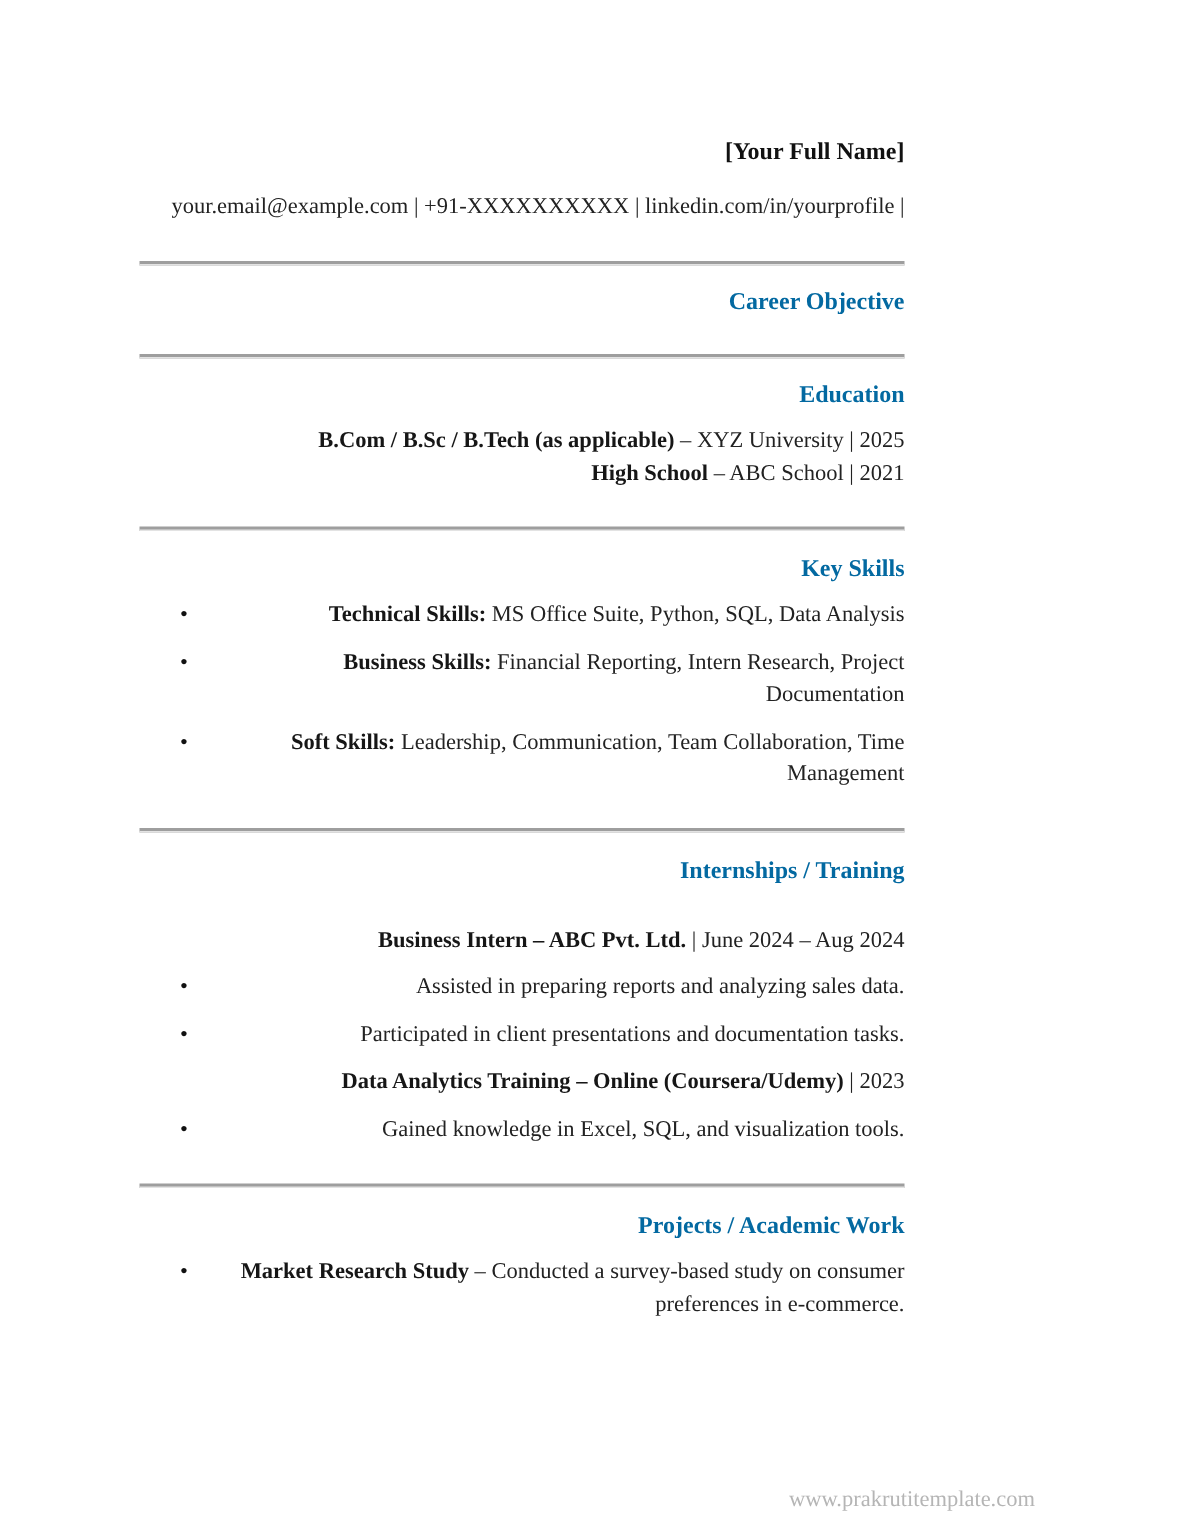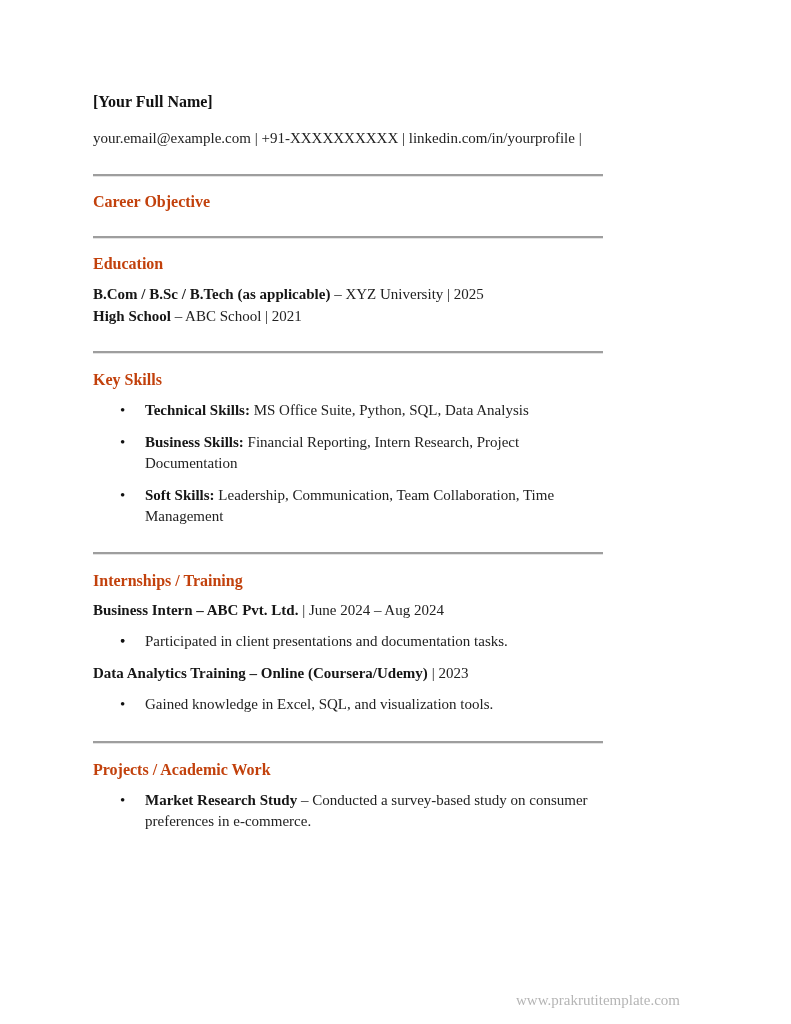--- a/index.html
+++ b/index.html
@@ -12,20 +12,21 @@
     width: 695px;
     height: 1024px;
     box-sizing: border-box;
     padding: 91px 92px 0 93px;
     background: #ffffff;
     font-family: "Liberation Serif", serif;
     font-size: 15px;
     line-height: 1.43;
     color: #222222;
     overflow: hidden;
+    text-align: right;
   }
   .name {
     font-size: 16px;
     font-weight: 700;
     color: #111111;
     line-height: 22px;
   }
   .contact {
     margin-top: 14px;
     line-height: 22px;
@@ -37,21 +38,21 @@
     margin-top: 25px;
   }
   .divider.d2 { margin-top: 23px; }
   .divider.d3 { margin-top: 24px; }
   .divider.d4 { margin-top: 24px; }
   .divider.d5 { margin-top: 25px; }
   .section-heading {
     margin-top: 14px;
     font-size: 16px;
     font-weight: 700;
-    color: #c2410c;
+    color: #0369a1;
     line-height: 22px;
   }
   .section-heading.mt15 { margin-top: 15px; }
   .para {
     margin-top: 9px;
   }
   .entry-line {
     line-height: 21.5px;
   }
   .edu-block { margin-top: 9px; }
@@ -70,24 +71,24 @@
     position: absolute;
     left: 27px;
     top: 0;
     font-size: 15px;
     color: #111111;
   }
   .entry-title {
     margin-top: 10px;
     line-height: 21.5px;
   }
-  .entry-title.first { margin-top: 8px; }
+  .entry-title.first { margin-top: 25px; }
   .footer-site {
     position: absolute;
-    right: 15px;
+    right: 5px;
     top: 989px;
     font-size: 15px;
     color: #b5b5b5;
     line-height: 22px;
   }
 </style>
 </head>
 <body>
 
 <div class="page">
@@ -122,21 +123,21 @@
     </div>
   </div>
 
   <div class="divider d4"></div>
 
   <div>
     <div class="section-heading mt15">Internships / Training</div>
 
     <div class="entry-title first"><span class="b">Business Intern – ABC Pvt. Ltd.</span><span> | June 2024 – Aug 2024</span></div>
     <div class="bullet-list mt10">
-      <div class="bullet-item"><span class="bullet-dot">•</span></div>
+      <div class="bullet-item"><span class="bullet-dot">•</span><span>Assisted in preparing reports and analyzing sales data.</span></div>
       <div class="bullet-item"><span class="bullet-dot">•</span><span>Participated in client presentations and documentation tasks.</span></div>
     </div>
 
     <div class="entry-title"><span class="b">Data Analytics Training – Online (Coursera/Udemy)</span><span> | 2023</span></div>
     <div class="bullet-list mt10">
       <div class="bullet-item"><span class="bullet-dot">•</span><span>Gained knowledge in Excel, SQL, and visualization tools.</span></div>
     </div>
   </div>
 
   <div class="divider d5"></div>

